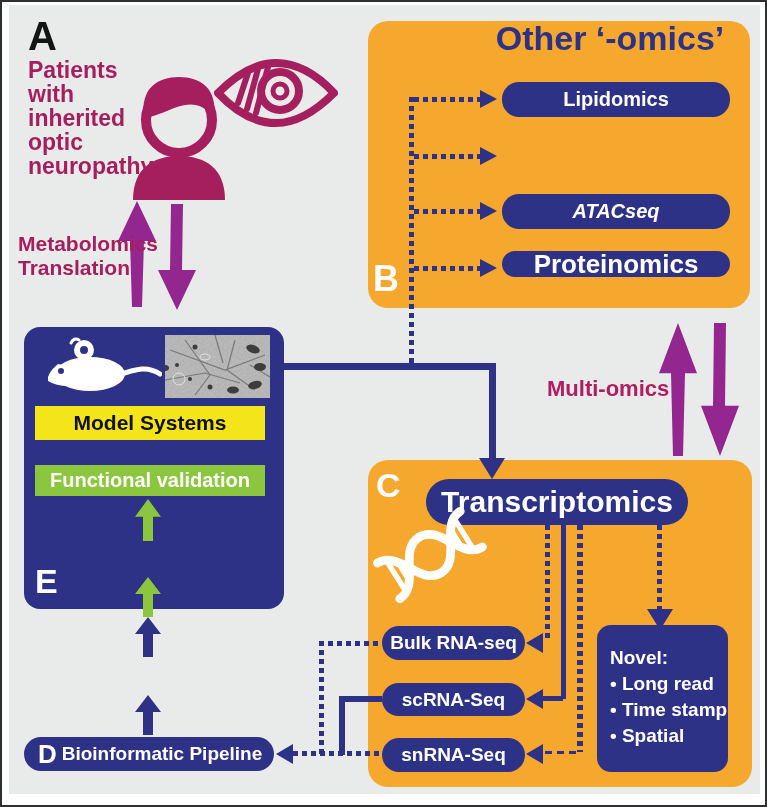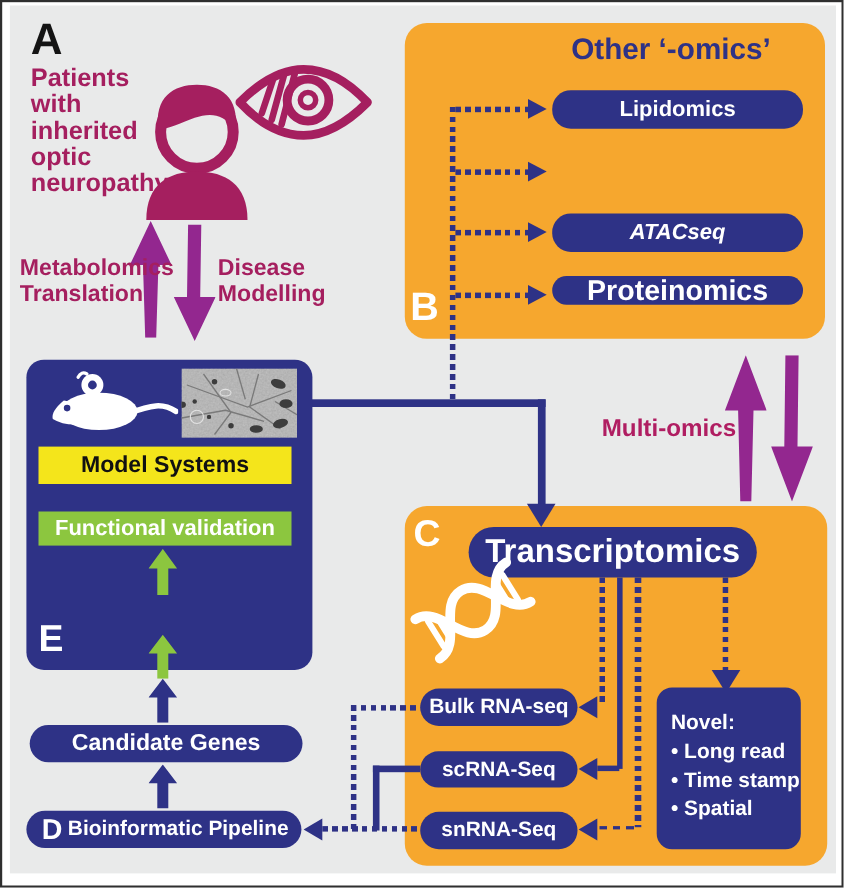--- a/index.html
+++ b/index.html
@@ -66,27 +66,23 @@
   </svg>
 
   <svg class="abs" style="left:156px;top:202px;" width="38" height="106" viewBox="0 0 38 106">
     <polygon points="13,0 25,0 24,66 38,66 19,106 0,66 12,66" fill="var(--purple)"></polygon>
   </svg>
 
   <div class="mag-text" style="left:16px;top:230px;font-size:21px;line-height:24px;">
     <span style="display:block">Metabolomics</span>
     <span style="display:block">Translation</span>
   </div>
-  <div class="mag-text" style="left:196px;top:230px;font-size:21px;line-height:24px;">
-    <span style="display:block">Disease</span>
-    <span style="display:block">Modelling</span>
-  </div>
 
   <div class="panel" style="left:366px;top:19px;width:382px;height:287px;"></div>
-  <div class="abs b" style="left:480px;top:28px;width:256px;font-size:27px;color:var(--navy);text-align:center;">Other ‘-omics’</div>
+  <div class="abs b" style="left:480px;top:17px;width:256px;font-size:34px;color:var(--navy);text-align:center;">Other ‘-omics’</div>
 
   <div class="dotv" style="left:407px;top:95px;width:5px;height:268px;"></div>
 
   <div class="doth" style="left:412px;top:95px;width:66px;height:5px;"></div>
   <div class="tri tri-right" style="left:478px;top:88px;"></div>
   <div class="doth" style="left:412px;top:152px;width:66px;height:5px;"></div>
   <div class="tri tri-right" style="left:478px;top:145px;"></div>
   <div class="doth" style="left:412px;top:207px;width:66px;height:5px;"></div>
   <div class="tri tri-right" style="left:478px;top:200px;"></div>
   <div class="doth" style="left:412px;top:264px;width:66px;height:5px;"></div>
@@ -161,21 +157,20 @@
     <polygon points="13,0 26,17 18,17 18,40 8,40 8,17 0,17" fill="var(--green)"></polygon>
   </svg>
   <div class="white-label" style="left:33px;top:560px;font-size:34px;">E</div>
   <svg class="abs" style="left:133px;top:575px;" width="26" height="40" viewBox="0 0 26 40" preserveAspectRatio="none">
     <polygon points="13,0 26,17 18,17 18,40 8,40 8,17 0,17" fill="var(--green)"></polygon>
   </svg>
 
   <svg class="abs" style="left:133px;top:615px;" width="26" height="40" viewBox="0 0 26 40" preserveAspectRatio="none">
     <polygon points="13,0 26,17 18,17 18,40 8,40 8,17 0,17" fill="var(--navy)"></polygon>
   </svg>
-  <div class="pill" style="left:25px;top:657px;width:248px;height:34px;border-radius:17px;font-size:21px;">Candidate Genes</div>
   <svg class="abs" style="left:133px;top:693px;" width="26" height="40" viewBox="0 0 26 40" preserveAspectRatio="none">
     <polygon points="13,0 26,17 18,17 18,40 8,40 8,17 0,17" fill="var(--navy)"></polygon>
   </svg>
   <div class="pill" style="left:22px;top:735px;width:250px;height:34px;border-radius:17px;font-size:19px;padding-left:26px;">
     <span class="abs b" style="left:14px;top:2px;font-size:26px;color:#fff;">D</span>
     <span>Bioinformatic Pipeline</span>
   </div>
   <div class="tri tri-left" style="left:274px;top:742px;"></div>
 
   <div class="panel" style="left:366px;top:458px;width:384px;height:327px;"></div>

